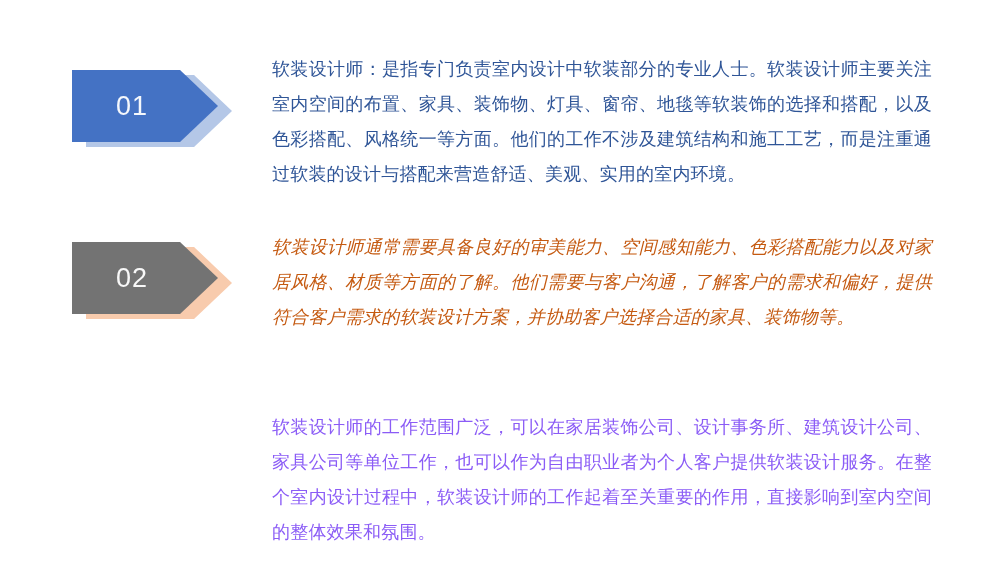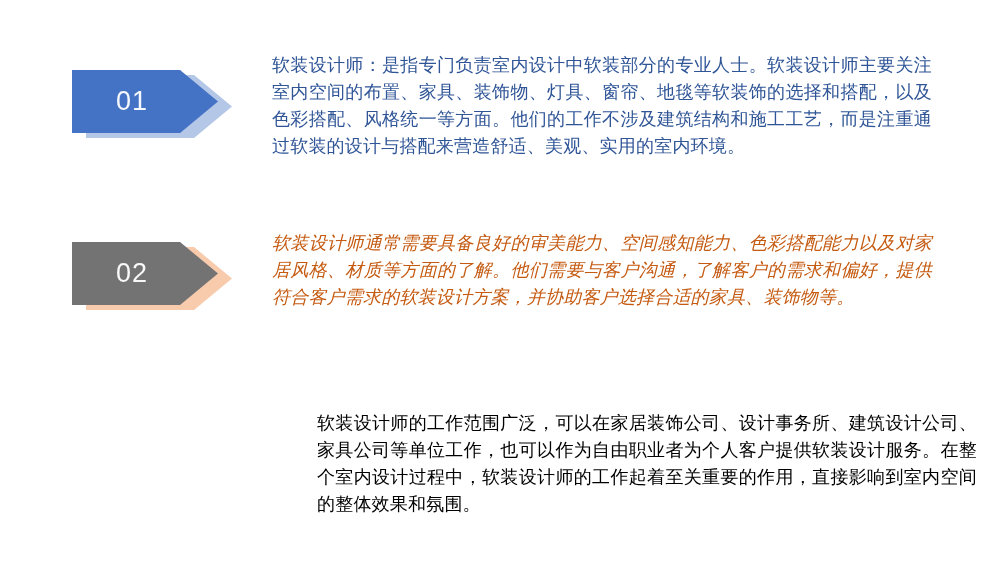--- a/index.html
+++ b/index.html
@@ -21,21 +21,21 @@
     width: 164px;
     height: 80px;
   }
   .arrow-group.pos-1 { top: 70px; }
   .arrow-group.pos-2 { top: 242px; }
   .arrow-group.pos-3 { top: 419px; }
 
   .arrow-shadow, .arrow-main {
     position: absolute;
     width: 146px;
-    height: 63px;
+    height: 72px;
     clip-path: polygon(0 0, 74% 0, 100% 50%, 74% 100%, 0 100%);
   }
   .arrow-shadow {
     left: 14px;
     top: 5px;
   }
   .arrow-main {
     left: 0;
     top: 0;
     display: flex;
@@ -56,21 +56,21 @@
   .pos-2 .arrow-main   { background: #ED7D31; }
   .pos-2 .arrow-shadow { background: #F8CBAD; }
   .pos-3 .arrow-main   { background: #A6A6A6; }
   .pos-3 .arrow-shadow { background: #DCDCDC; }
 
   .para {
     position: absolute;
     left: 272px;
     width: 660px;
     font-size: 18px;
-    line-height: 27px;
+    line-height: 35px;
     text-align: justify;
     text-justify: inter-ideograph;
     letter-spacing: 0.2px;
   }
   .para.pos-1 { top: 52px;  color: #2F5597; }
   .para.pos-2 { top: 230px; color: #C55A11; font-style: italic; }
   .para.pos-3 { top: 410px; color: #A2A2A2; }
 </style>
 </head>
 <body>
@@ -86,15 +86,15 @@
   <div class="para pos-1" style="color: rgb(47, 85, 151);">软装设计师：是指专门负责室内设计中软装部分的专业人士。软装设计师主要关注室内空间的布置、家具、装饰物、灯具、窗帘、地毯等软装饰的选择和搭配，以及色彩搭配、风格统一等方面。他们的工作不涉及建筑结构和施工工艺，而是注重通过软装的设计与搭配来营造舒适、美观、实用的室内环境。</div>
 
   <div class="arrow-group pos-2">
     <div class="arrow-shadow" style="background: rgb(248, 203, 173);"></div>
     <div class="arrow-main" style="background: #737373;">
       <span class="arrow-number">02</span>
     </div>
   </div>
   <div class="para pos-2" style="color: rgb(197, 90, 17);">软装设计师通常需要具备良好的审美能力、空间感知能力、色彩搭配能力以及对家居风格、材质等方面的了解。他们需要与客户沟通，了解客户的需求和偏好，提供符合客户需求的软装设计方案，并协助客户选择合适的家具、装饰物等。</div>
 
-  <div class="para pos-3" style="color: #000000; margin-left: 45px;">软装设计师的工作范围广泛，可以在家居装饰公司、设计事务所、建筑设计公司、家具公司等单位工作，也可以作为自由职业者为个人客户提供软装设计服务。在整个室内设计过程中，软装设计师的工作起着至关重要的作用，直接影响到室内空间的整体效果和氛围。</div>
+  <div class="para pos-3" style="color: #8b5cf6;">软装设计师的工作范围广泛，可以在家居装饰公司、设计事务所、建筑设计公司、家具公司等单位工作，也可以作为自由职业者为个人客户提供软装设计服务。在整个室内设计过程中，软装设计师的工作起着至关重要的作用，直接影响到室内空间的整体效果和氛围。</div>
 
 </div>
 
 </body></html>

